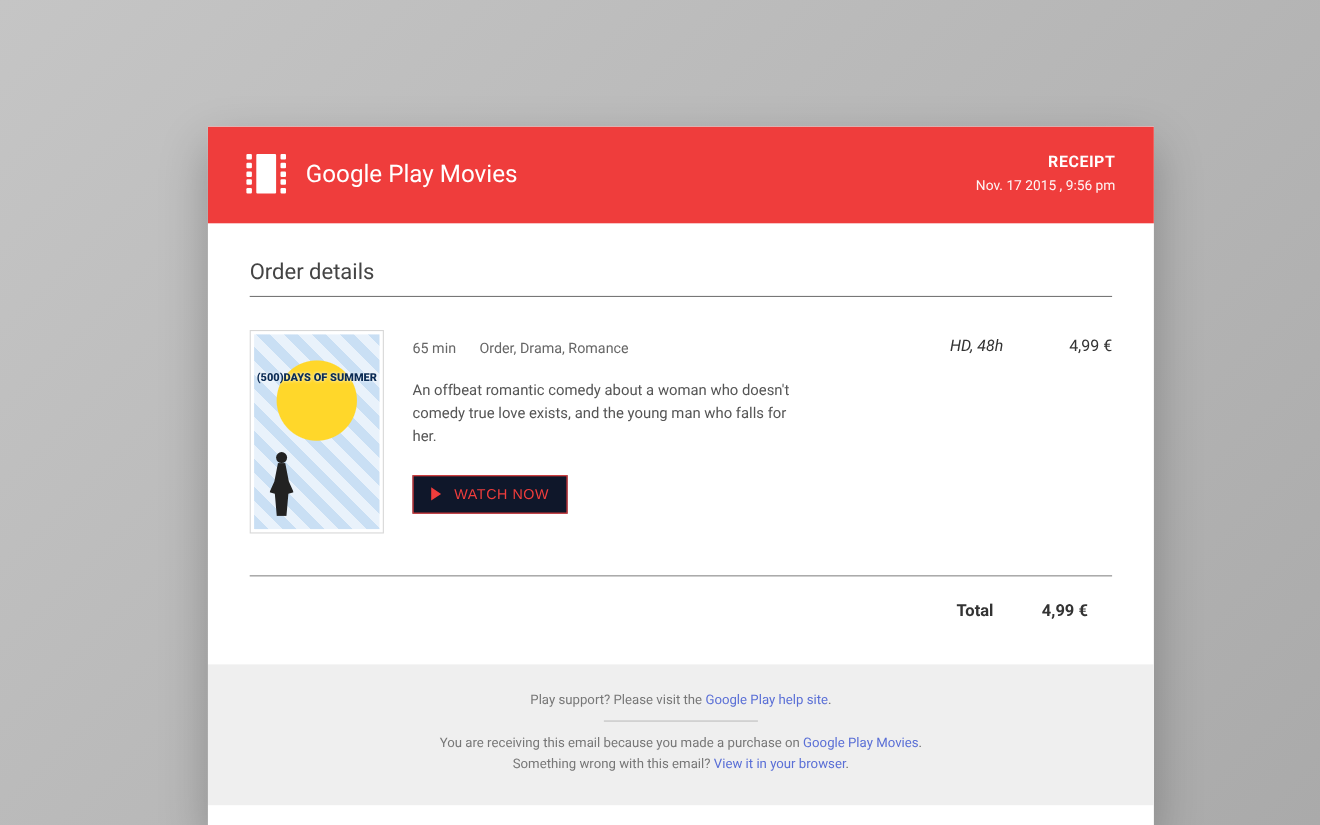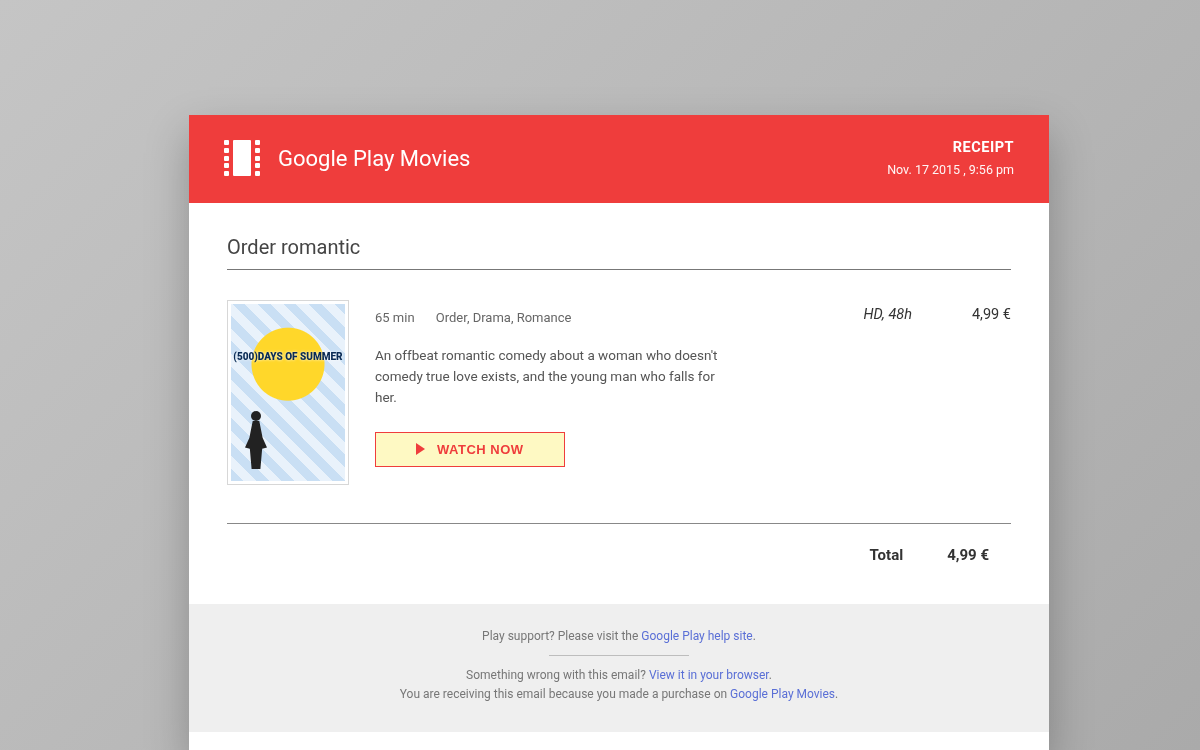--- a/index.html
+++ b/index.html
@@ -59,21 +59,21 @@
     position: relative; overflow:hidden;
   }
   .poster-inner {
     width:100%; height:100%;
     background:
       radial-gradient(circle at 50% 34%, #ffd72a 0 36px, transparent 37px),
       repeating-linear-gradient(45deg, #c9dff4 0 9px, #e9f2fb 9px 18px);
     position:relative;
   }
   .poster-title {
-    position:absolute; top:48px; left:0; right:0;
+    position:absolute; top:35px; left:0; right:0;
     text-align:center; font-size:10px; font-weight:900;
     color:#0a2b55; line-height:1.05;
     text-shadow:0 0 3px #fff;
   }
   .poster-fig {
     position:absolute; bottom:10px; left:10px;
     width:30px; height:60px;
   }
   .poster-fig::before{
     content:""; position:absolute; top:0; left:10px;
@@ -87,23 +87,23 @@
   }
 
   .item-info { flex: 1; }
   .item-title { font-size: 23px; font-weight: 400; color:#333; }
   .meta-line { margin-top: 10px; font-size: 13px; color:#666; }
   .meta-line .dur { margin-right: 18px; }
   .desc { margin-top: 20px; font-size: 13.5px; color:#555; line-height: 1.55; max-width: 360px; }
   .watch-btn {
     margin-top: 24px;
     display: inline-flex; align-items: center; gap: 12px;
-    border: 1px solid #ef3d3c; color:#ef3d3c; background:#fef9c3;
-    font-size: 13px; font-weight: 700; letter-spacing: 0.5px;
-    padding: 9px 40px; cursor: pointer;
+    border: 1px solid #ef3d3c; color:#ef3d3c; background:#0f172a;
+    font-size: 13px; font-weight: 400; letter-spacing: 0.5px;
+    padding: 9px 16px; cursor: pointer;
   }
   .watch-btn .play { width:0; height:0; border-left:9px solid #ef3d3c; border-top:6px solid transparent; border-bottom:6px solid transparent; }
 
   .price-col { text-align:left; padding-top: 6px; color:#333; font-size: 14.5px; display:flex; gap:60px; }
   .price-col .qual { font-weight:400;font-style:italic; }
   .price-col .price { font-weight:400; }
 
   .divider { border:0; border-top:1px solid #888; margin: 38px 0 22px 0; }
   .total-row { display:flex; justify-content:flex-end; gap: 44px; padding-right: 22px; }
   .total-row .tl { font-weight:700; font-size:15px; color:#333; }
@@ -141,21 +141,21 @@
       </div>
       <div class="brand-name">Google Play Movies</div>
     </div>
     <div class="receipt-meta">
       <div class="label">RECEIPT</div>
       <div class="ts">Nov. 17 2015 , 9:56 pm</div>
     </div>
   </div>
 
   <div class="body">
-    <div class="section-title">Order romantic</div>
+    <div class="section-title">Order details</div>
 
     <div class="item-row">
       <div class="poster">
         <div class="poster-inner">
           <div class="poster-title">(500)DAYS OF SUMMER</div>
           <div class="poster-fig"></div>
         </div>
       </div>
       <div class="item-info">
         <div class="meta-line">
@@ -181,20 +181,20 @@
       <span class="tv">4,99 €</span>
     </div>
   </div>
 
   <div class="ftr">
     <div class="line">
       <span>Play support? Please visit the </span><a>Google Play help site</a><span>.</span>
     </div>
     <hr class="ftr-sep">
     <div class="line">
+      <span>You are receiving this email because you made a purchase on </span><a>Google Play Movies</a><span>.</span>
+    </div>
+    <div class="line">
       <span>Something wrong with this email? </span><a>View it in your browser</a><span>.</span>
     </div>
-    <div class="line">
-      <span>You are receiving this email because you made a purchase on </span><a>Google Play Movies</a><span>.</span>
-    </div>
   </div>
 
 </div>
 
 </body></html>

